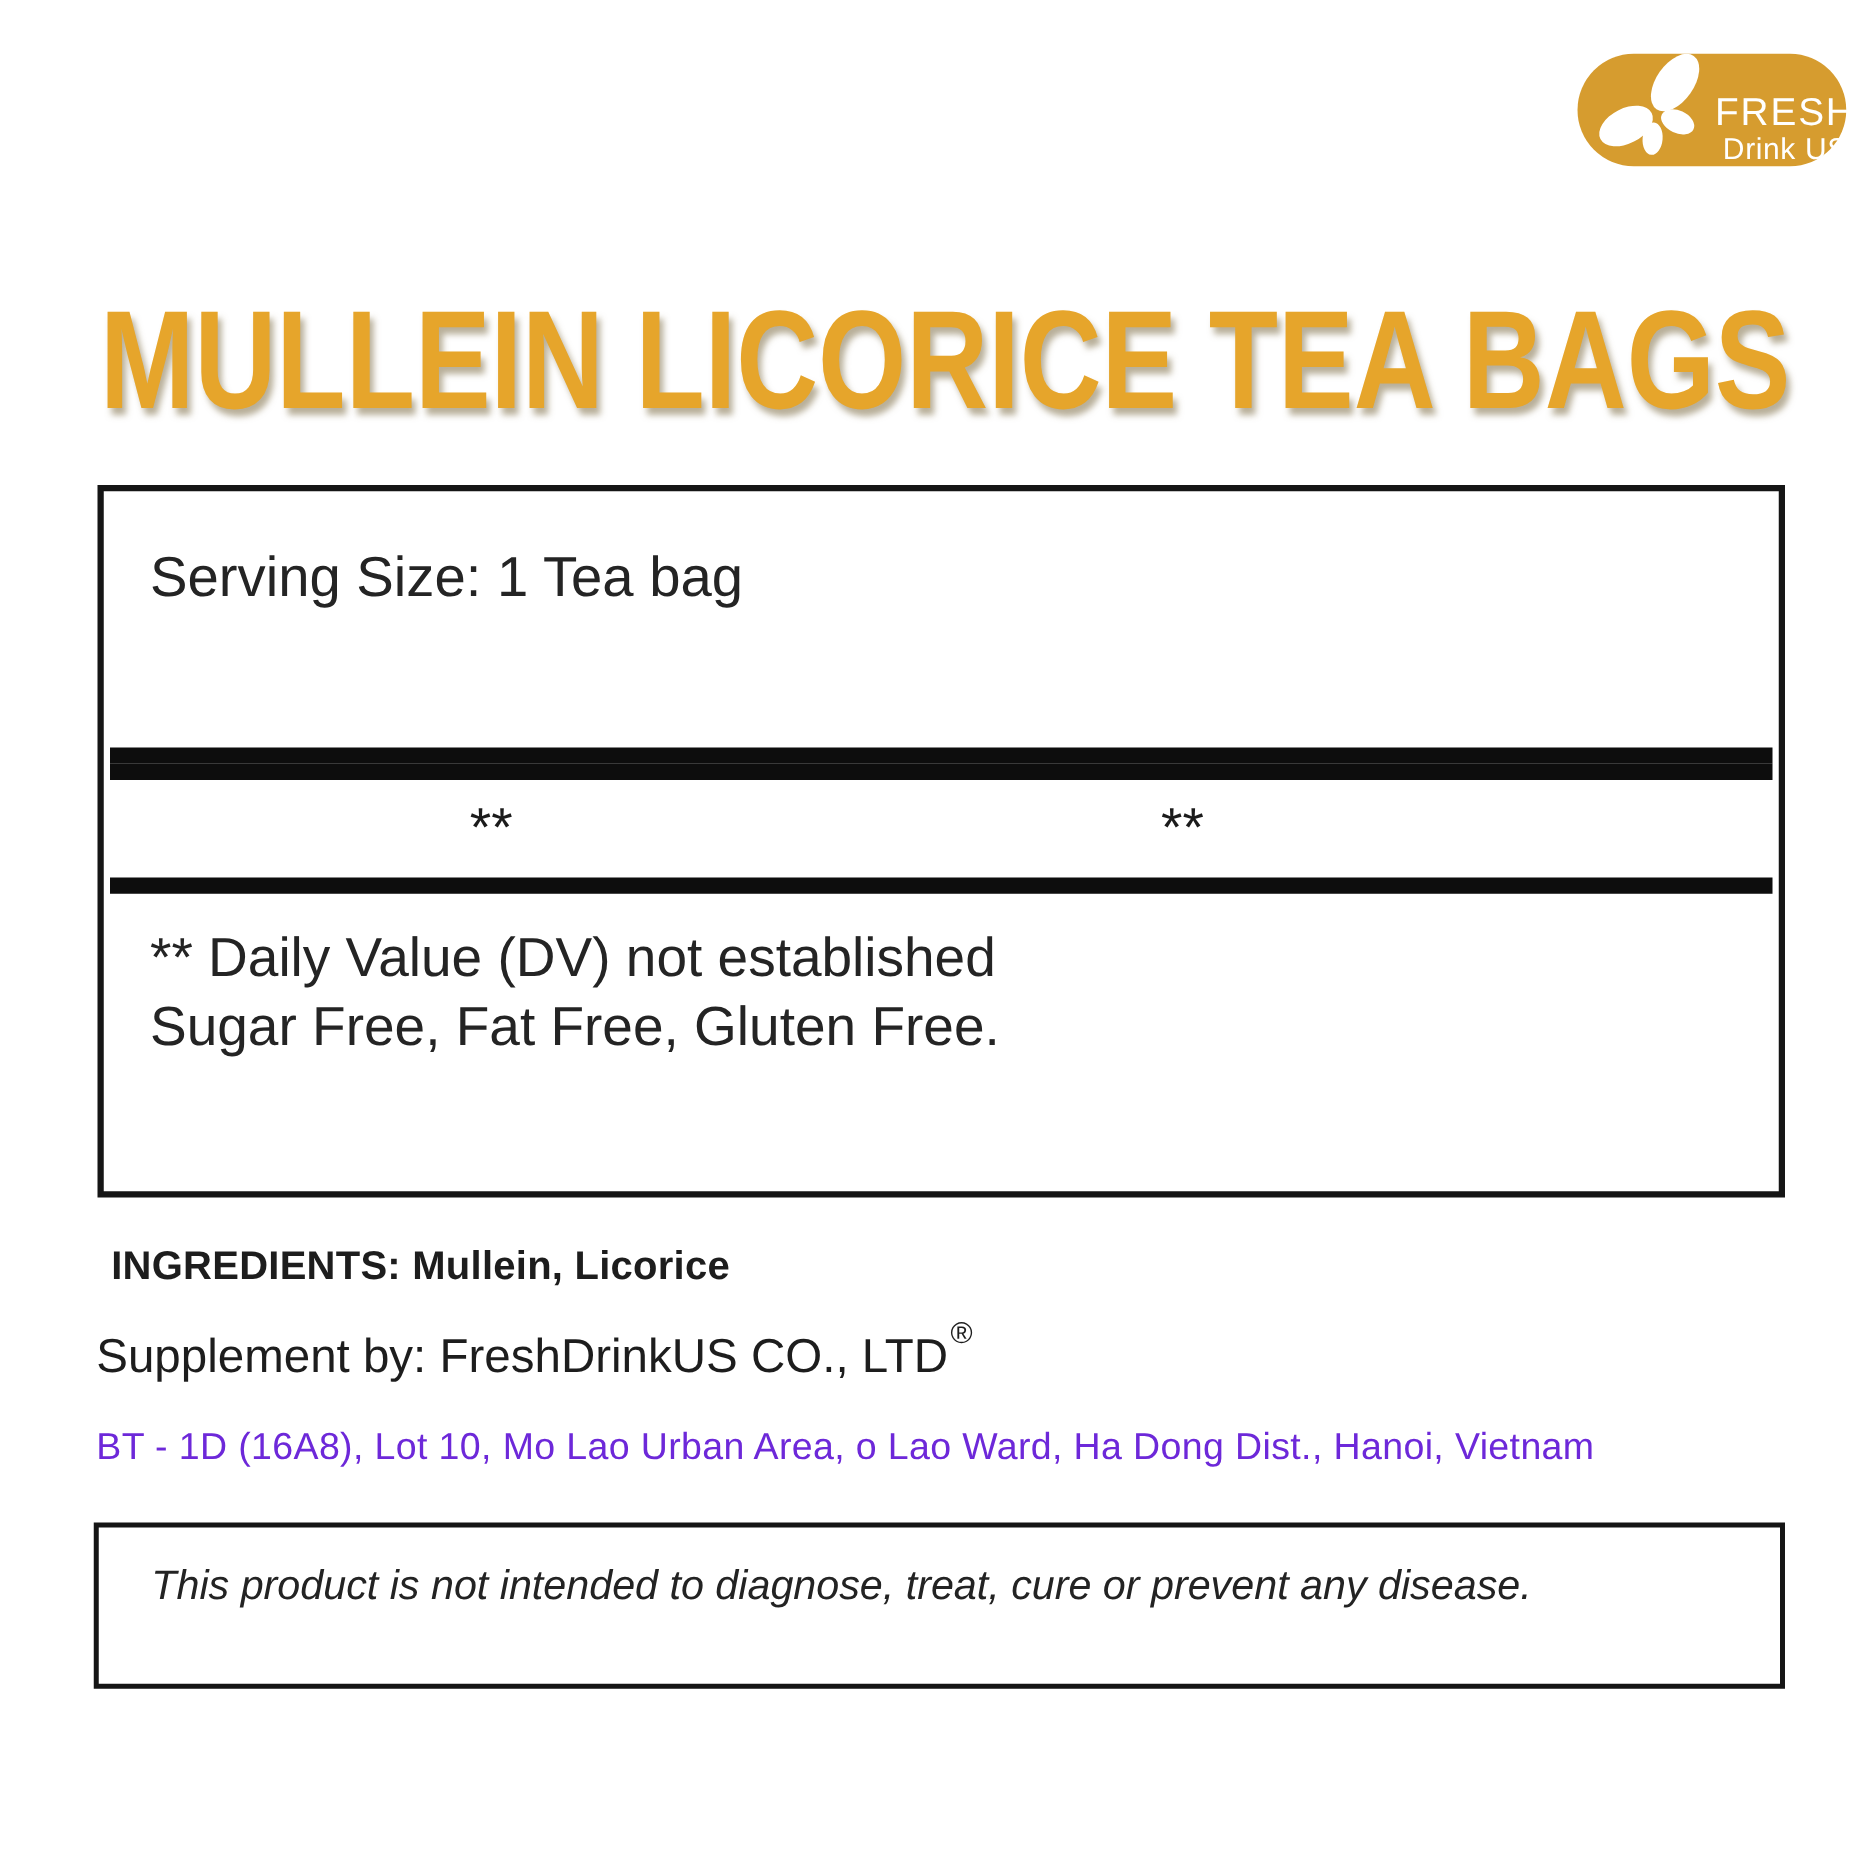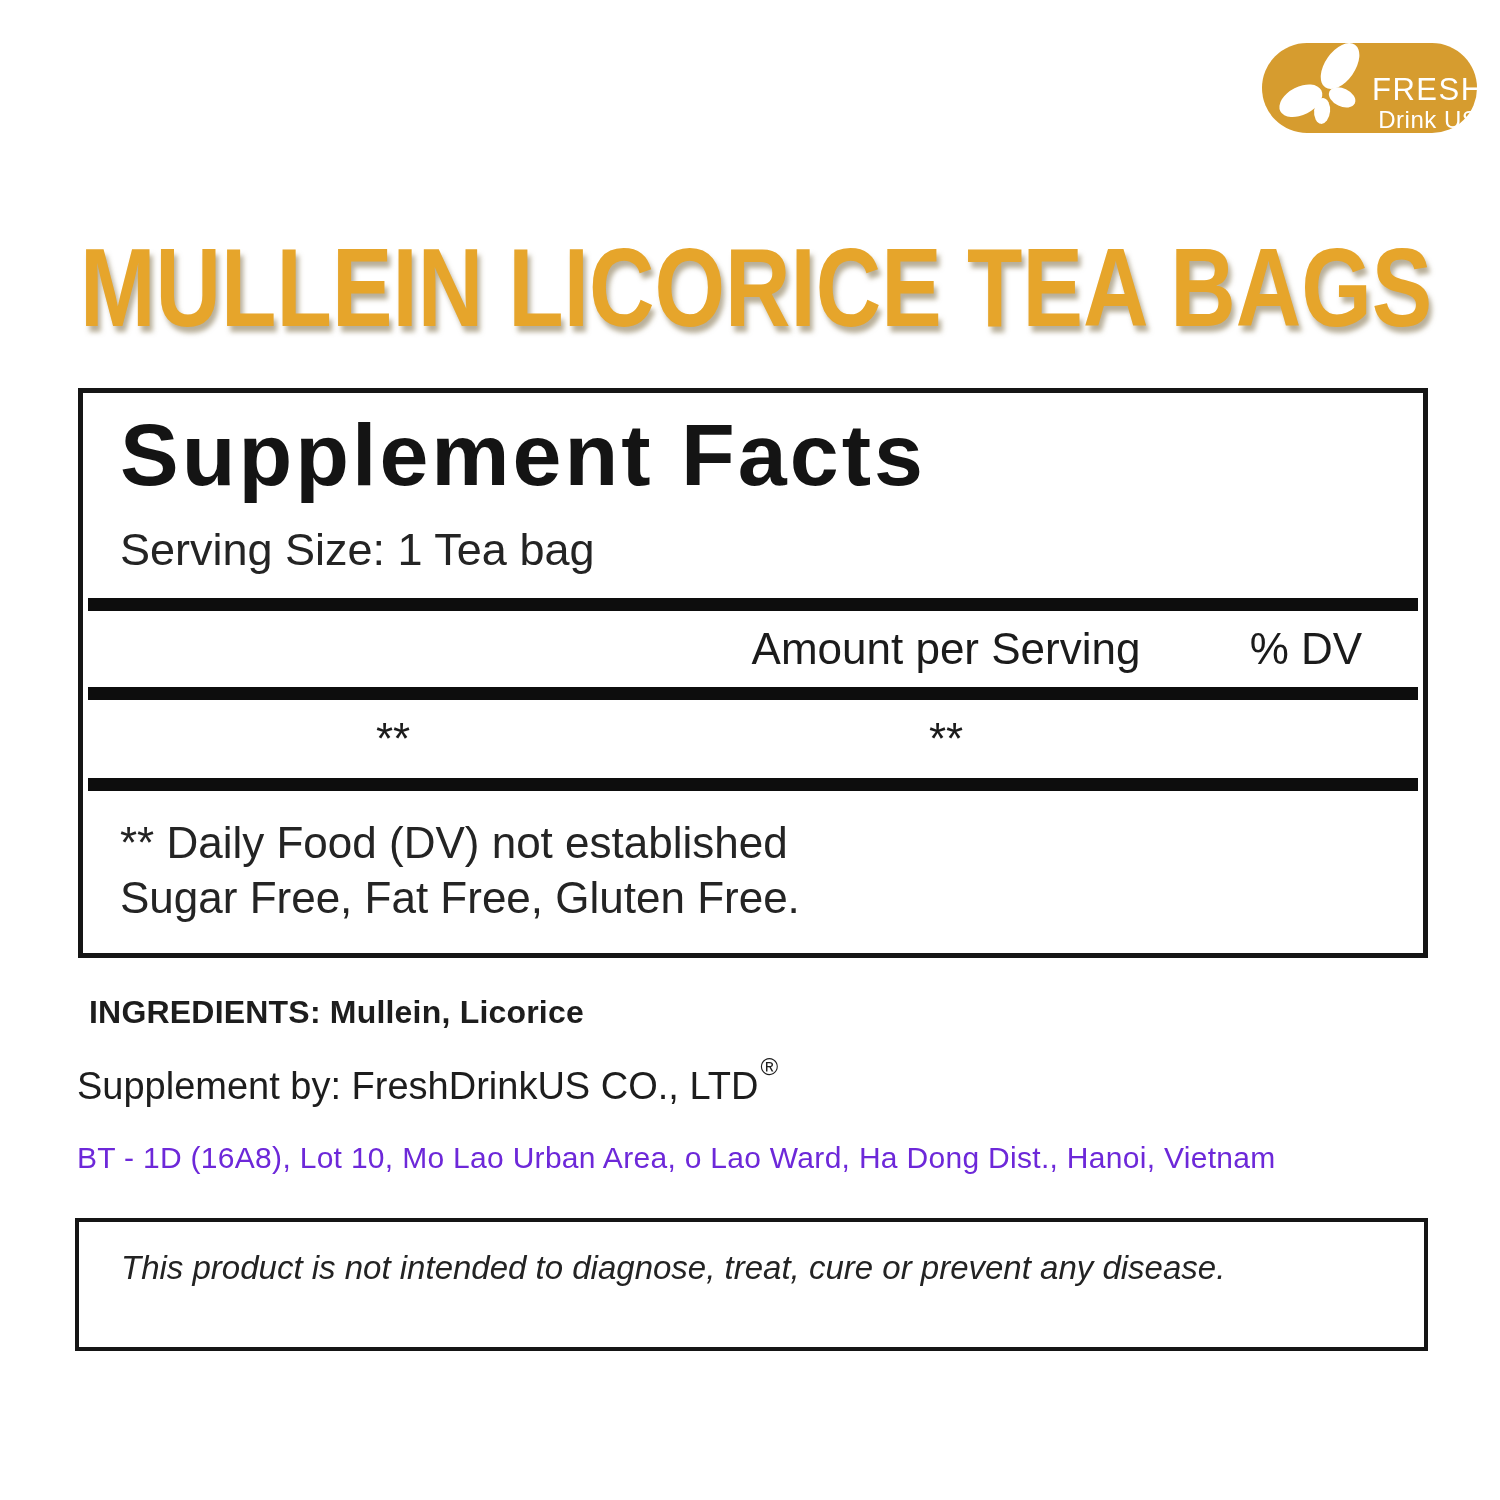--- a/index.html
+++ b/index.html
@@ -76,43 +76,37 @@
   <div class="logo-text">
     <span class="logo-fresh">FRESH</span>
     <span class="logo-drink">Drink US</span>
   </div>
 </div>
 
 <div class="main-title">MULLEIN LICORICE TEA BAGS</div>
 
 <div class="facts-box">
   <div class="sf-head">
-    <div class="sf-title">Supplement Facts</div>
     <div class="sf-serving">Serving Size: 1 Tea bag</div>
   </div>
 
   <div class="bar"></div>
 
-  <div class="sf-grid sf-cols">
-    <div></div>
-    <div class="cell-c">Amount per Serving</div>
-    <div class="cell-c">% DV</div>
-  </div>
 
   <div class="bar"></div>
 
   <div class="sf-grid sf-row">
     <div class="cell-c">**</div>
     <div class="cell-c">**</div>
   </div>
 
   <div class="bar"></div>
 
   <div class="sf-foot">
-    <div>** Daily Food (DV) not established</div>
+    <div>** Daily Value (DV) not established</div>
     <div>Sugar Free, Fat Free, Gluten Free.</div>
   </div>
 </div>
 
 <div class="ingredients">INGREDIENTS: Mullein, Licorice</div>
 
 <div class="distributed"><span>Supplement by: </span><span>FreshDrinkUS CO., LTD</span><span class="reg">®</span></div>
 
 <div class="address">BT - 1D (16A8), Lot 10, Mo Lao Urban Area, o Lao Ward, Ha Dong Dist., Hanoi, Vietnam</div>
 

